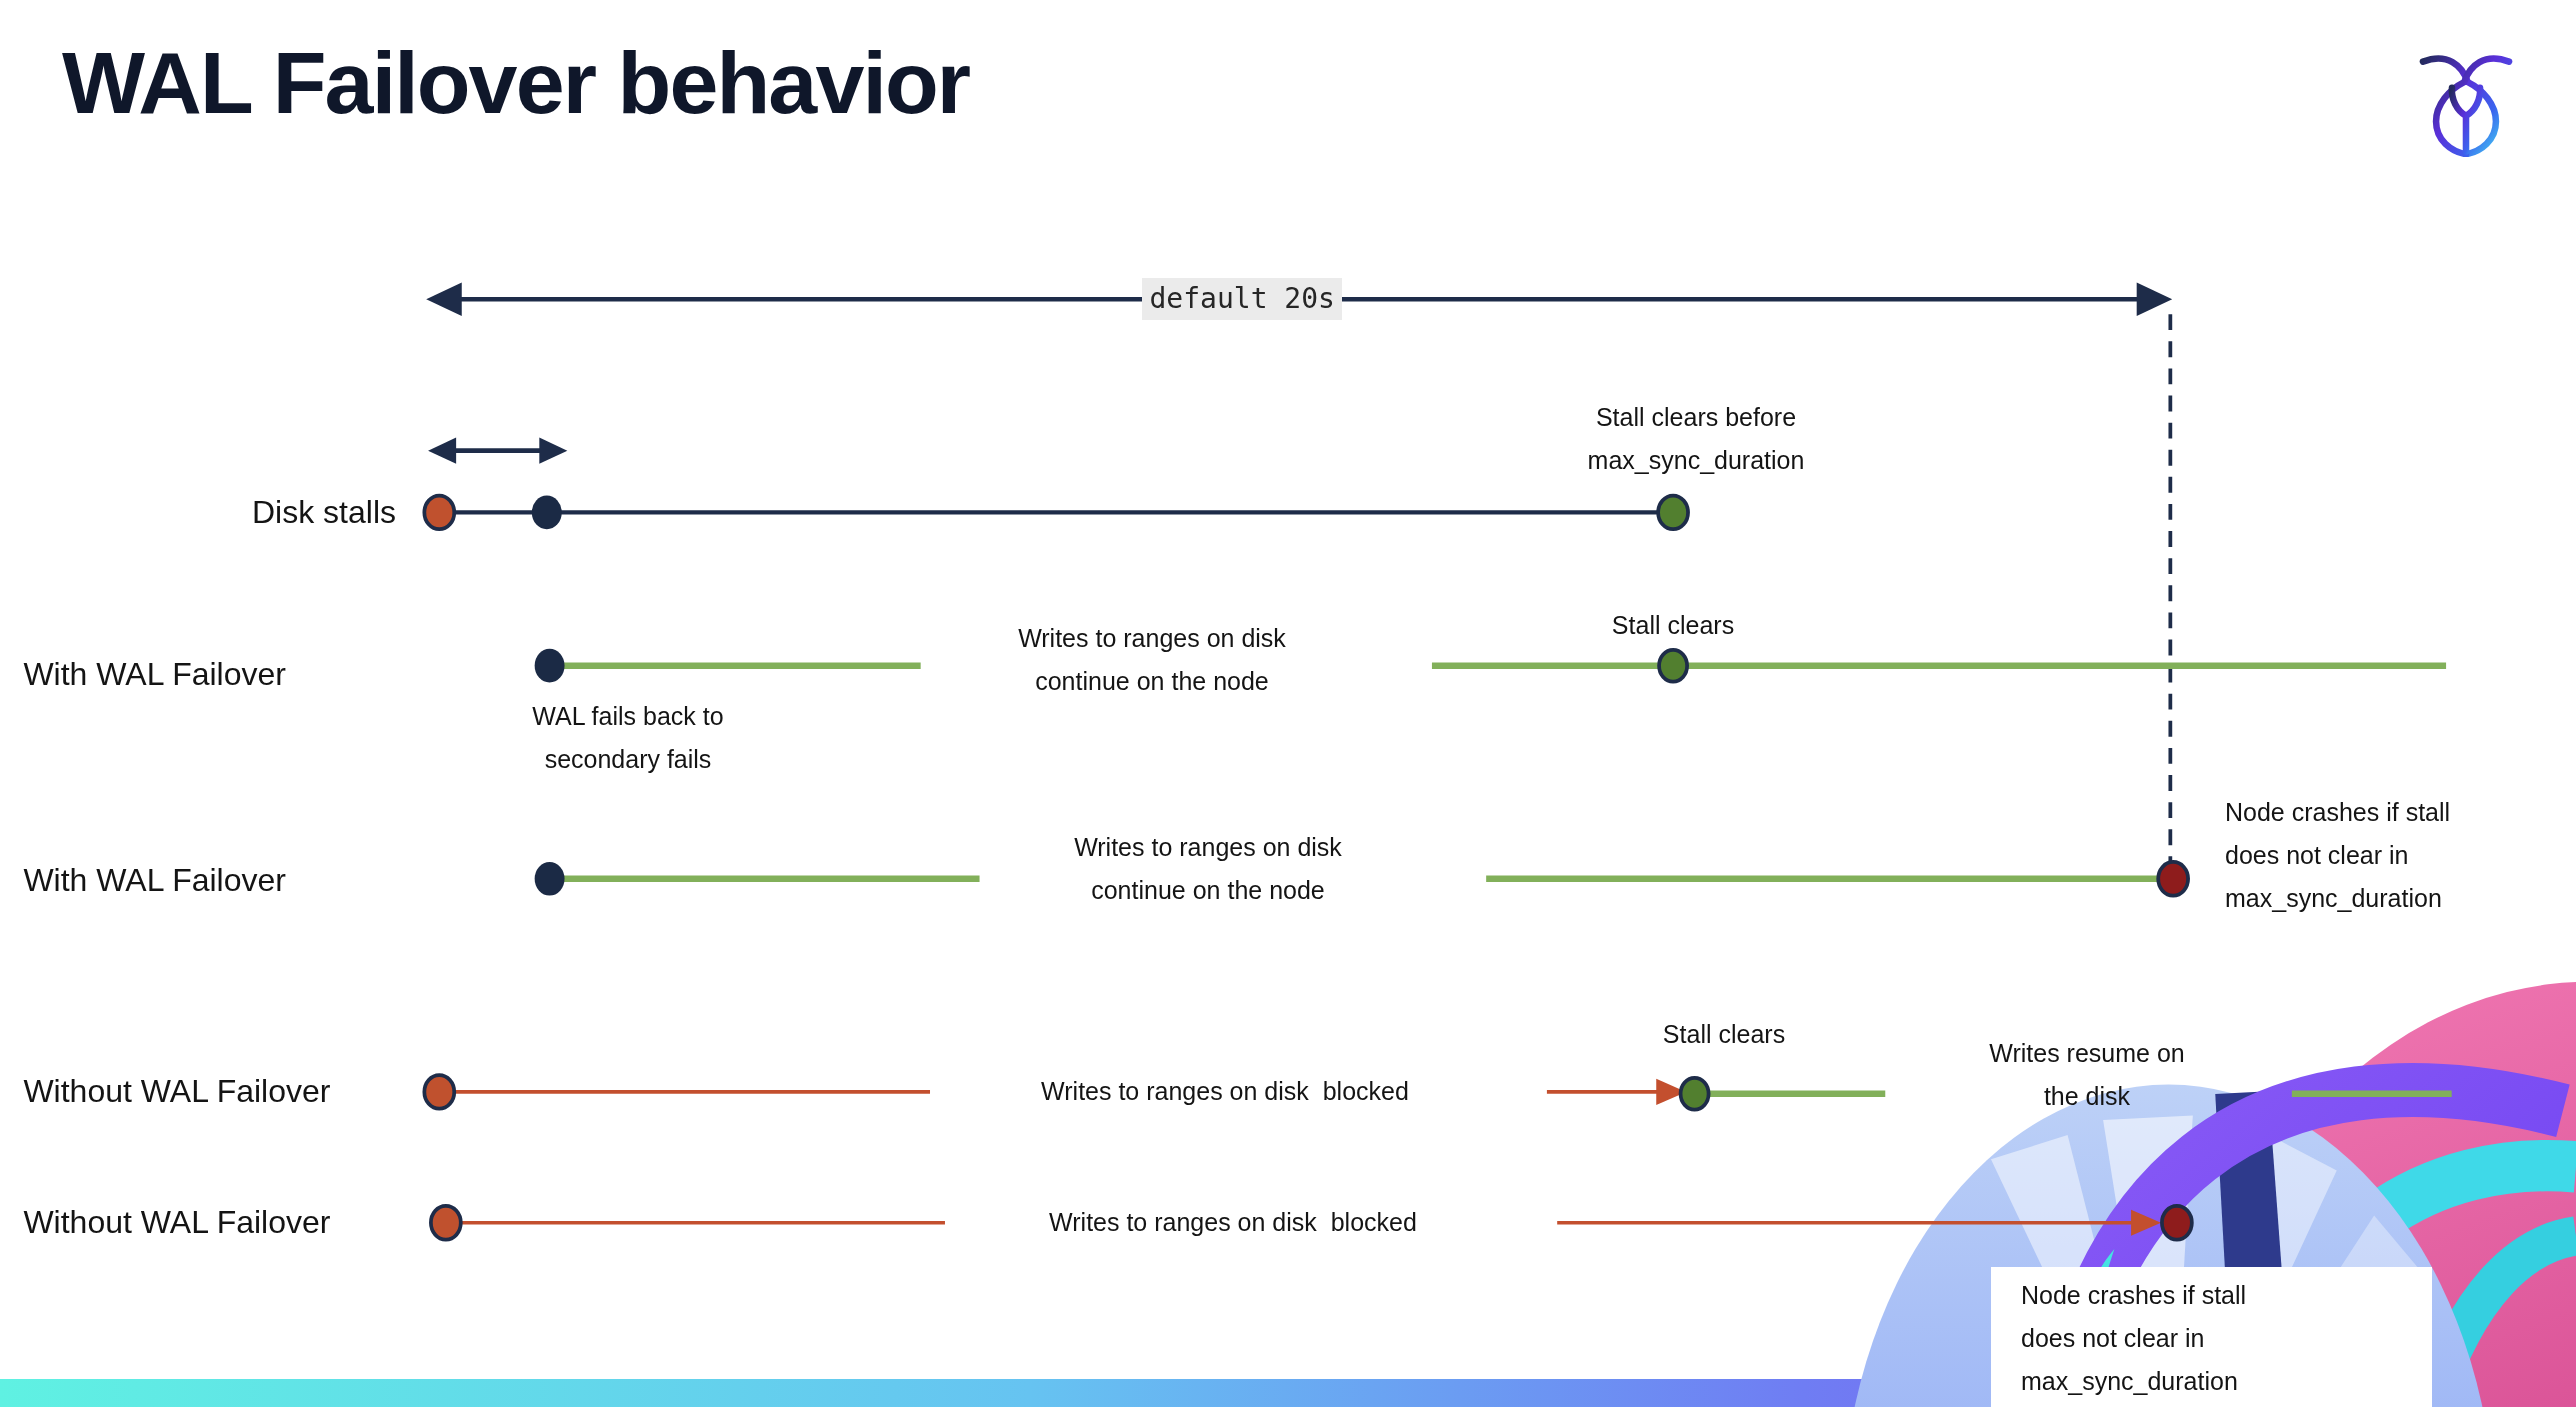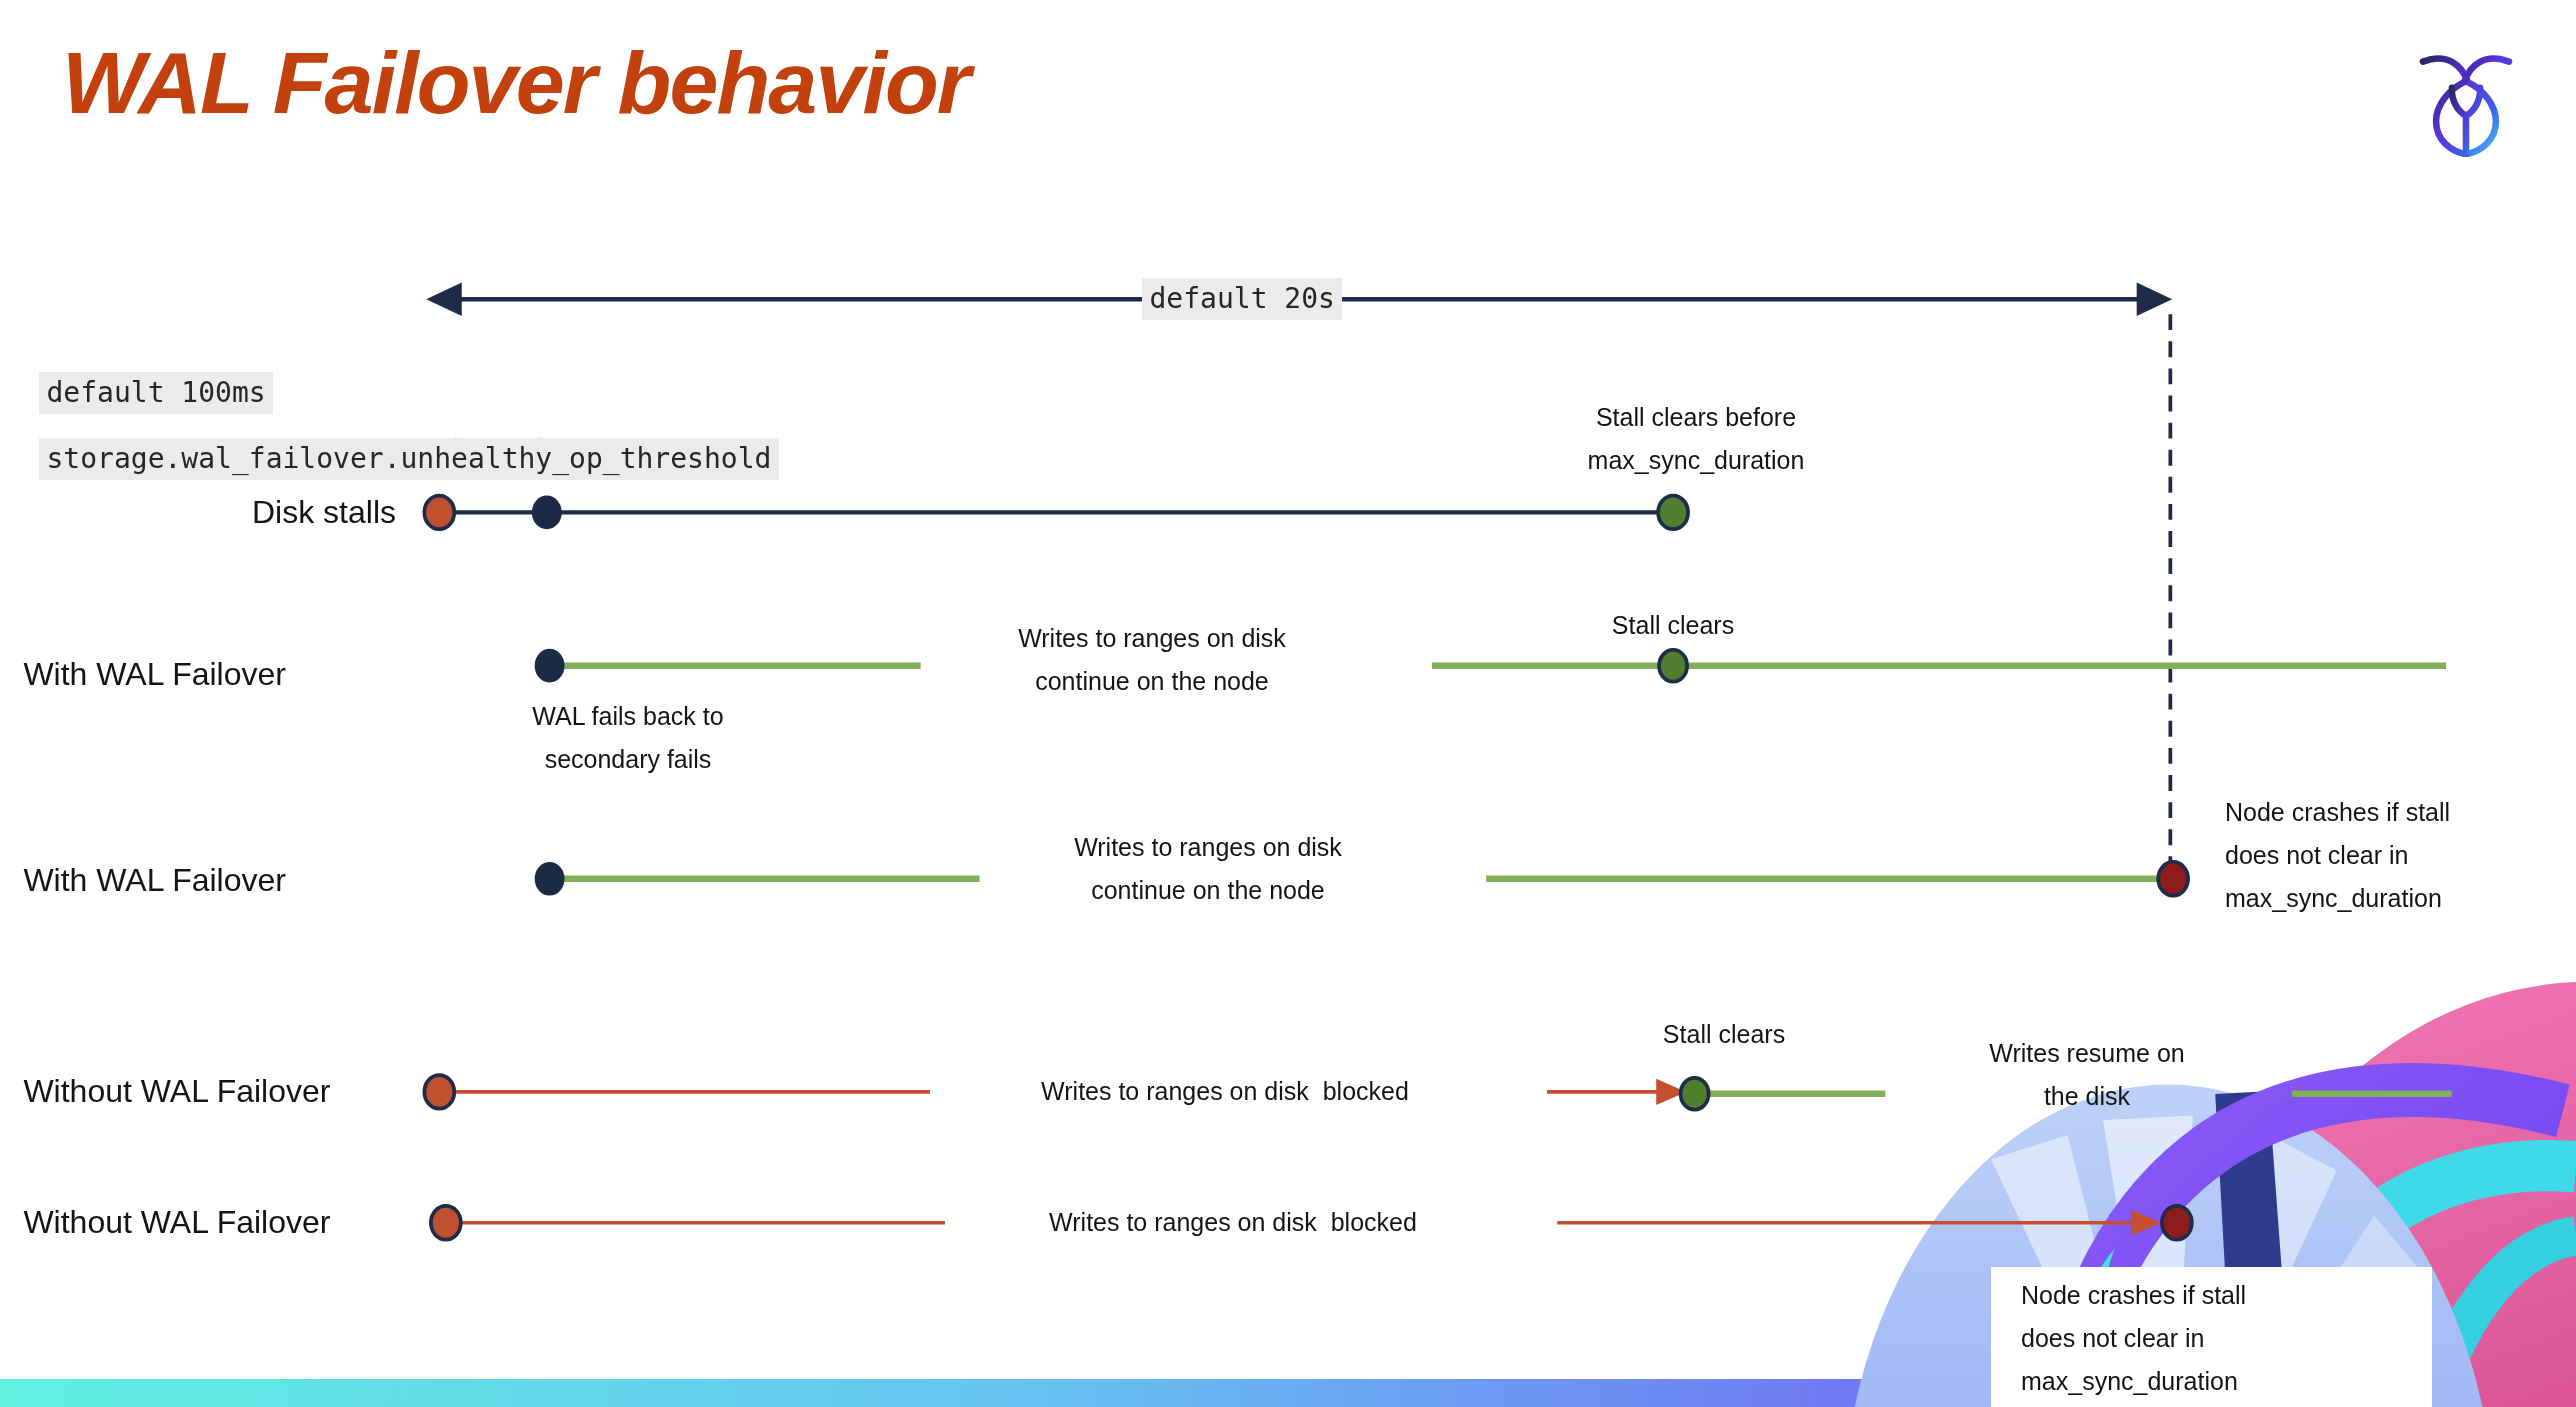--- a/index.html
+++ b/index.html
@@ -1,19 +1,19 @@
 <!DOCTYPE html>
 <html style="font-size:15px"><head>
 <meta charset="utf-8">
 <style>
   html,body{margin:0;padding:0;background:#ffffff;}
   #page{position:relative;width:2576px;height:1408px;background:#ffffff;overflow:hidden;
         font-family:"Liberation Sans",sans-serif;color:#141414;}
   .abs{position:absolute;}
-  #page-title{left:62px;top:32px;font-size:88px;font-weight:700;letter-spacing:-1.9px;color:#c2410c;font-style:italic;}
+  #page-title{left:62px;top:32px;font-size:88px;font-weight:700;letter-spacing:-1.9px;color:#0f172a;}
   .code-block{display:block;}
   .code-line{font-family:"DejaVu Sans Mono",monospace;font-size:28px;line-height:42px;
              background:#ebebeb;color:#262626;padding:0 7.5px;display:block;width:fit-content;white-space:pre;margin-top:24px;}
   .ann{font-size:25px;line-height:43px;color:#141414;}
   .ann span{display:block;white-space:pre;}
   .center{transform:translateX(-50%);text-align:center;}
   .row-label{font-size:32px;line-height:45px;color:#141414;white-space:pre;}
   .right-align{text-align:right;}
   #bottom-bar{left:0;top:1379px;width:2576px;height:29px;
     background:linear-gradient(90deg,#5ff1e2 0%,#66c3f1 40%,#6f7df3 70%,#8a50ef 100%);}
@@ -120,24 +120,20 @@
     <g fill="none" stroke="url(#logoGrad)" stroke-width="7" stroke-linecap="round">
       <path d="M 14,22 C 40,12 56,26 62,44 C 78,52 92,68 92,86 C 92,106 76,118 60,121"></path>
       <path d="M 106,22 C 80,12 64,26 58,44 C 42,52 28,68 28,86 C 28,106 44,118 60,121"></path>
       <path d="M 60,118 L 60,80 M 60,80 C 50,74 44,62 45,50 M 60,80 C 70,74 76,62 75,50"></path>
     </g>
   </svg>
 
   <div class="abs code-block" style="left:1142px;top:254px;">
     <span class="code-line">default 20s</span>
   </div>
-  <div class="abs code-block" style="left:39px;top:348px;">
-    <span class="code-line">default 100ms</span>
-    <span class="code-line">storage.wal_failover.unhealthy_op_threshold</span>
-  </div>
 
   <div class="abs row-label right-align" style="left:116px;top:490px;width:280px;">Disk stalls</div>
   <div class="abs row-label" style="left:23.4px;top:652px;">With WAL Failover</div>
   <div class="abs row-label" style="left:23.4px;top:858px;">With WAL Failover</div>
   <div class="abs row-label" style="left:23.4px;top:1069px;">Without WAL Failover</div>
   <div class="abs row-label" style="left:23.4px;top:1200px;">Without WAL Failover</div>
 
   <div class="abs ann center" style="left:1696px;top:396px;">
     <span>Stall clears before</span>
       <span>max_sync_duration</span>

